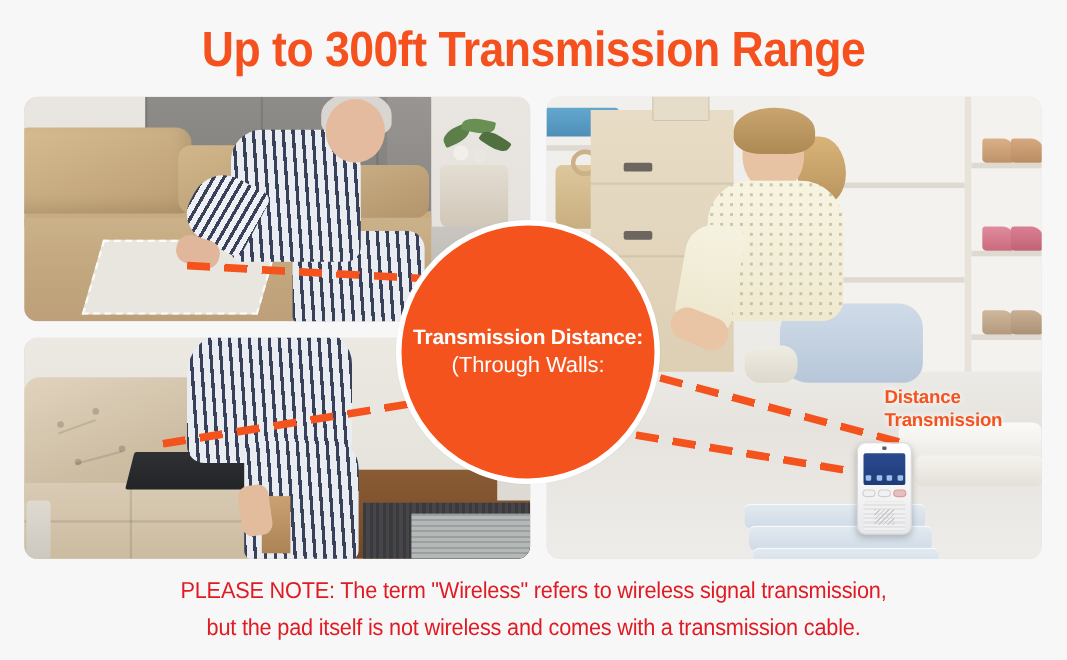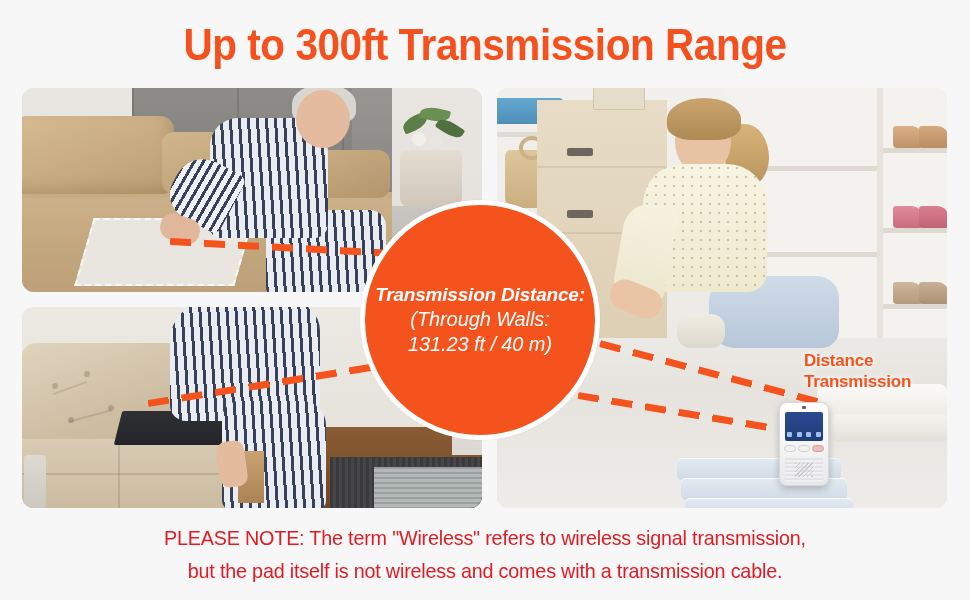--- a/index.html
+++ b/index.html
@@ -162,21 +162,20 @@
 
   
   .circle {
     position:absolute; left:360px; top:200px; width:240px; height:240px;
     border-radius:50%;
     background:#f4531e;
     border:5px solid #ffffff;
     display:flex; flex-direction:column; align-items:center; justify-content:center;
     z-index:40;
     box-shadow:0 0 0 1px rgba(0,0,0,.02);
-    font-style:italic;
   }
   .circle .c-title {
     color:#ffffff; font-weight:bold; font-size:19px; line-height:24px;
     letter-spacing:-0.2px; white-space:nowrap;
   }
   .circle .c-line {
     color:#ffffff; font-size:20px; line-height:25px; letter-spacing:-0.1px; white-space:nowrap;
   }
 
   
@@ -390,19 +389,18 @@
 </div>
 
 <div class="wl-label">
   <div>Distance</div>
   <div>Transmission</div>
 </div>
 
 <div class="circle">
   <div class="c-title">Transmission Distance:</div>
   <div class="c-line">(Through Walls:</div>
-  <div class="c-line">131.23 ft / 40 m)</div>
 </div>
 
 <div class="note">
   <div>PLEASE NOTE: The term "Wireless" refers to wireless signal transmission,</div>
   <div>but the pad itself is not wireless and comes with a transmission cable.</div>
 </div>
 
 </body></html>

